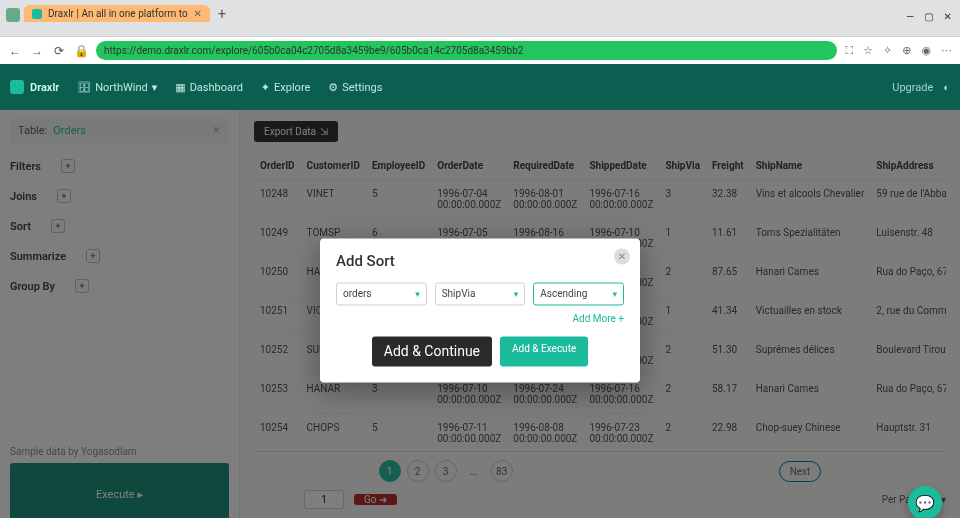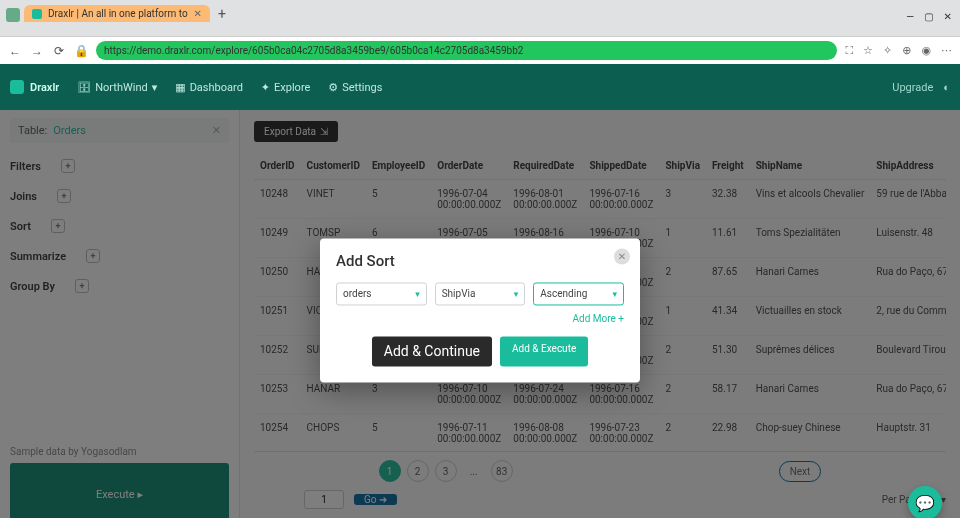--- a/index.html
+++ b/index.html
@@ -41,21 +41,21 @@
 .data-table th { text-align:left; font-weight:700; padding:8px 6px; color:#333; border-bottom:1px solid #e5e5e5; white-space:nowrap; }
 .data-table td { padding:8px 6px; border-bottom:1px solid #f0f0f0; vertical-align:top; white-space:nowrap; }
 .table-wrap { height:310px; overflow:hidden; border-bottom:1px solid #e0e0e0; }
 
 .paginator { display:flex; align-items:center; justify-content:center; gap:6px; margin-top:8px; font-size:11px; }
 .page-pill { width:22px; height:22px; border-radius:50%; border:1px solid #ccc; display:flex; align-items:center; justify-content:center; color:#555; font-size:10px; }
 .page-pill.active { background:#1abc9c; color:#fff; border-color:#1abc9c; }
 .page-next { padding:4px 10px; border:1px solid #0369a1; border-radius:12px; color:#666; font-size:10px; }
 
 .bottom-row { display:flex; align-items:center; gap:10px; margin-top:8px; font-size:11px; color:#555; }
-.go-btn { background:#0369a1; color:#fff; padding:0 10px; border-radius:3px; font-size:10px; }
+.go-btn { background:#b91c1c; color:#fff; padding:0 10px; border-radius:3px; font-size:10px; }
 .per-page { margin-left:auto; font-size:10px; color:#555; display:flex; gap:4px; align-items:center; }
 
 
 .overlay { position:absolute; inset:0; background:rgba(20,20,20,0.55); }
 .modal { position:absolute; left:50%; top:50%; transform:translate(-50%,-58%); width:320px; background:#fff; border-radius:4px; box-shadow:0 8px 30px rgba(0,0,0,.35); padding:14px 16px 16px 16px; }
 .modal h3 { font-size:15px; color:#333; font-weight:500; margin-bottom:12px; }
 .modal .close-x { position:absolute; right:10px; top:10px; width:16px; height:16px; border-radius:50%; background:#ddd; color:#888; font-size:10px; display:flex; align-items:center; justify-content:center; }
 .modal-row { display:flex; gap:8px; }
 .sel { flex:1; border:1px solid #d0d0d0; border-radius:3px; padding:5px 6px; font-size:10px; color:#444; display:flex; align-items:center; justify-content:space-between; }
 .sel.highlight { border-color:#1abc9c; }

